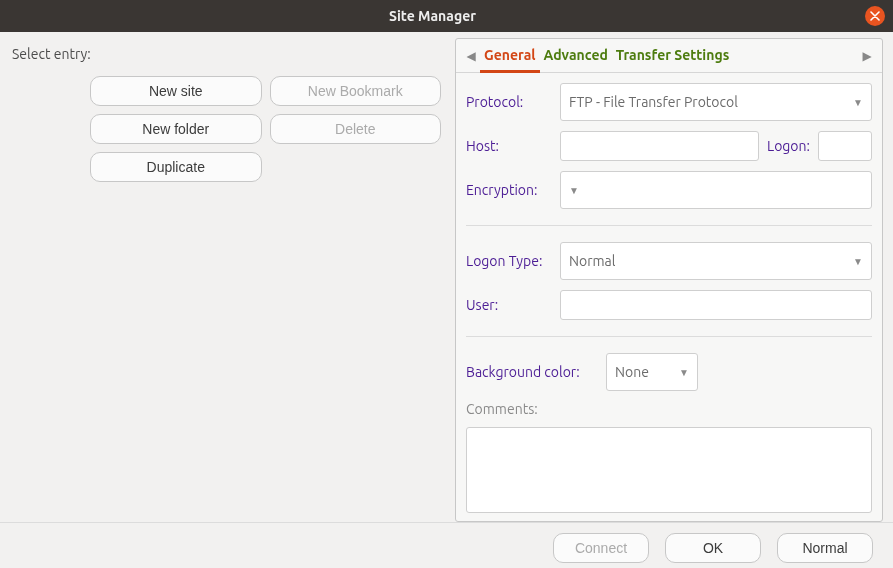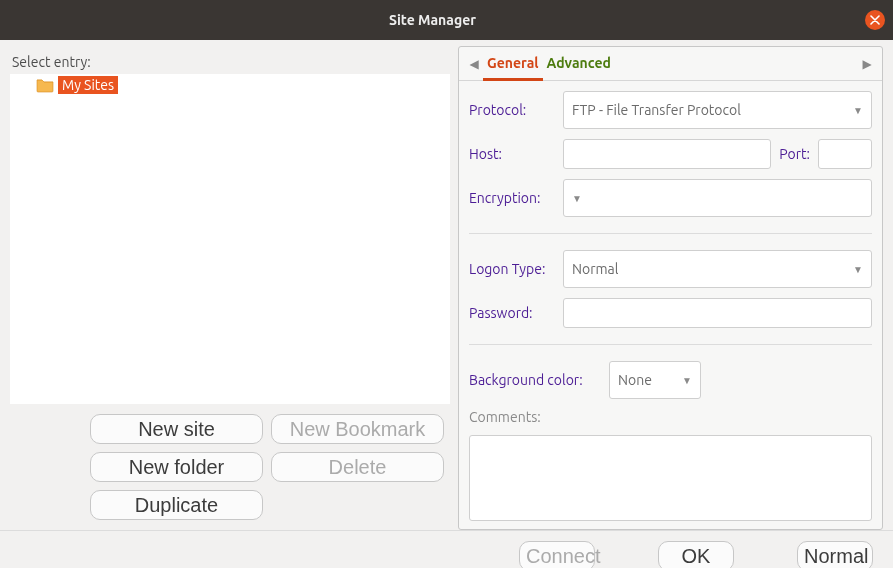--- a/index.html
+++ b/index.html
@@ -8,21 +8,21 @@
     width: 893px;
     height: 568px;
     font-family: Ubuntu, "Segoe UI", Arial, sans-serif;
     font-size: 14px;
     background: #f2f1f0;
     color: #4c4c4c;
   }
   
   .titlebar {
     background: #3a3633;
-    height: 40px;
+    height: 32px;
     display: flex;
     align-items: center;
     position: relative;
   }
   .titlebar-title {
     flex: 1;
     text-align: center;
     color: #eee;
     font-weight: 600;
     font-size: 14px;
@@ -76,21 +76,21 @@
     display: grid;
     grid-template-columns: 1fr 1fr;
     gap: 8px;
     padding: 10px 6px 10px 80px;
   }
   button.std {
     background: #fbfbfb;
     border: 1px solid #c7c7c7;
     border-radius: 10px;
     height: 30px;
-    font-size: 20px;
+    font-size: 14px;
     color: #3c3c3c;
     cursor: pointer;
   }
   button.std:disabled {
     color: #ababab;
     cursor: default;
   }
   
   .right-pane {
     flex: 1;
@@ -200,101 +200,91 @@
     background: #fff;
   }
   
   .footer {
     border-top: 1px solid #dcdcdc;
     padding: 10px 20px;
     display: flex;
     justify-content: flex-end;
     gap: 16px;
   }
-  .footer button.std { width: 76px; margin-left: 47px; }
+  .footer button.std { width: 96px; }
 </style>
 </head>
 <body>
 
 <div class="titlebar">
   <div class="titlebar-title">Site Manager</div>
   <div class="win-close">
     <svg width="10" height="10" viewBox="0 0 10 10">
         <path d="M1 1 L9 9 M9 1 L1 9" stroke="#fff" stroke-width="1.6" stroke-linecap="round"></path>
       </svg>
   </div>
 </div>
 
 <div class="content">
 
   <div class="left-pane">
     <div class="select-entry-label">Select entry:</div>
-    <div class="tree-area">
-      <div class="tree-row">
-        <span class="folder-icon">
-          <svg width="18" height="18" viewBox="0 0 18 18">
-            <path d="M1 4 h5 l2 2 h9 v9 a1 1 0 0 1 -1 1 H2 a1 1 0 0 1 -1 -1 Z" fill="#f6b84f" stroke="#d98a1e" stroke-width="0.6"></path>
-            <path d="M1 4 h5 l2 2 h9" fill="none" stroke="#e6a13a" stroke-width="0.6"></path>
-          </svg>
-        </span>
-        <span class="label">My Sites</span>
-      </div>
-    </div>
     <div class="button-grid">
       <button class="std">New site</button>
       <button class="std" disabled="">New Bookmark</button>
       <button class="std">New folder</button>
       <button class="std" disabled="">Delete</button>
       <button class="std">Duplicate</button>
     </div>
   </div>
 
   <div class="right-pane">
     <div class="tabbar">
       <div class="tab-nav">◀</div>
       <div class="tabs-inner">
         <div class="tab active">General</div>
         <div class="tab">Advanced</div>
+        <div class="tab">Transfer Settings</div>
       </div>
       <div class="tab-nav">▶</div>
     </div>
 
     <div class="form">
       <div class="row">
         <div class="lbl">Protocol:</div>
         <div class="select">
           <span>FTP - File Transfer Protocol</span>
           <span class="caret">▼</span>
         </div>
       </div>
       <div class="row">
         <div class="lbl">Host:</div>
         <input class="textfield" style="flex: 1 1 0%;" value="">
-        <div class="lbl" style="width:auto">Port:</div>
+        <div class="lbl" style="width:auto">Logon:</div>
         <input class="textfield" style="width: 54px;" value="">
       </div>
       <div class="row">
         <div class="lbl">Encryption:</div>
         <div class="select">
           <span class="caret">▼</span>
         </div>
       </div>
 
       <div class="sep"></div>
 
       <div class="row">
         <div class="lbl">Logon Type:</div>
         <div class="select">
           <span>Normal</span>
           <span class="caret">▼</span>
         </div>
       </div>
       <div class="row">
-        <div class="lbl">Password:</div>
-        <input type="password" class="textfield" style="flex: 1 1 0%;" value="">
+        <div class="lbl">User:</div>
+        <input class="textfield" style="flex: 1 1 0%;" value="">
       </div>
 
       <div class="sep"></div>
 
       <div class="row">
         <div style="width:132px" class="lbl">Background color:</div>
         <div class="select" style="flex:0 0 92px">
           <span>None</span>
           <span class="caret">▼</span>
         </div>

